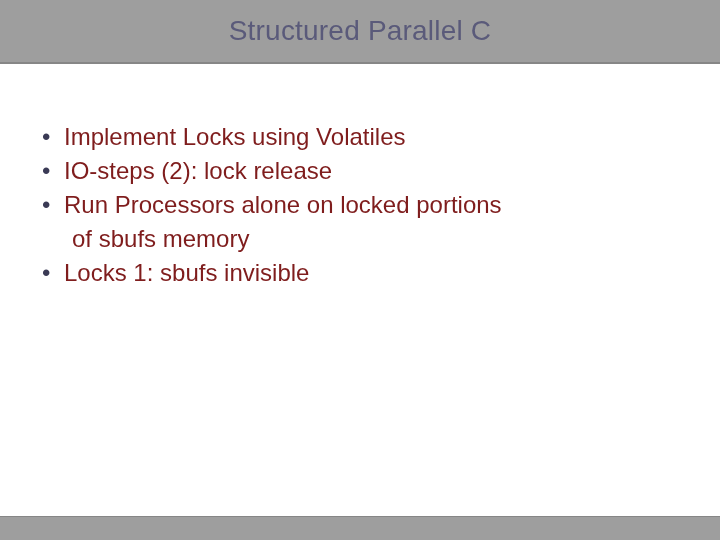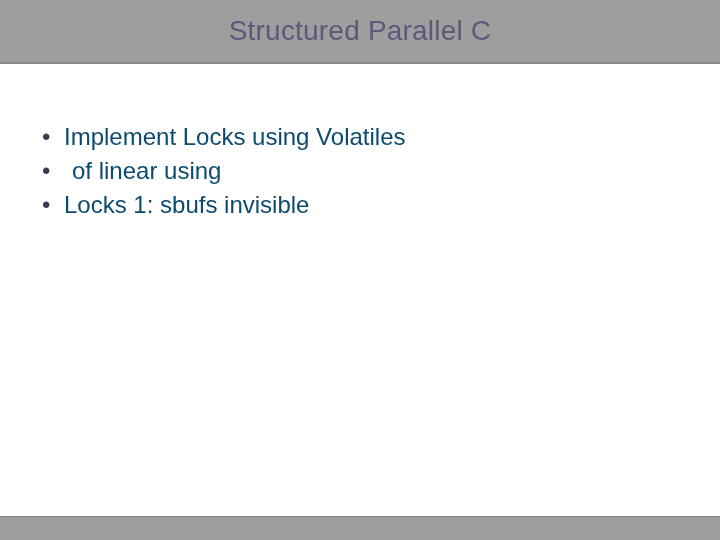--- a/index.html
+++ b/index.html
@@ -35,21 +35,21 @@
     right: 36px;
   }
   ul.bullets {
     list-style: none;
   }
   ul.bullets li {
     position: relative;
     padding-left: 28px;
     font-size: 24px;
     line-height: 34px;
-    color: #0c4a6e;
+    color: #7f1d1d;
     font-weight: 400;
   }
   ul.bullets li::before {
     content: "•";
     position: absolute;
     left: 6px;
     top: 0;
     color: #3a3a55;
     font-size: 24px;
     line-height: 34px;
@@ -76,21 +76,25 @@
   <div class="title-band">
     <div class="title-text">Structured Parallel C</div>
   </div>
 
   <div class="content">
     <ul class="bullets">
       <li>
         <span>Implement Locks using Volatiles</span>
       </li>
       <li>
-        <span class="line2">of linear using</span>
+        <span>IO-steps (2): lock release</span>
+      </li>
+      <li>
+        <span>Run Processors alone on locked portions</span>
+        <span class="line2">of sbufs memory</span>
       </li>
       <li>
         <span>Locks 1: sbufs invisible</span>
       </li>
     </ul>
   </div>
 
   <div class="bottom-band"></div>
 
 </div>

